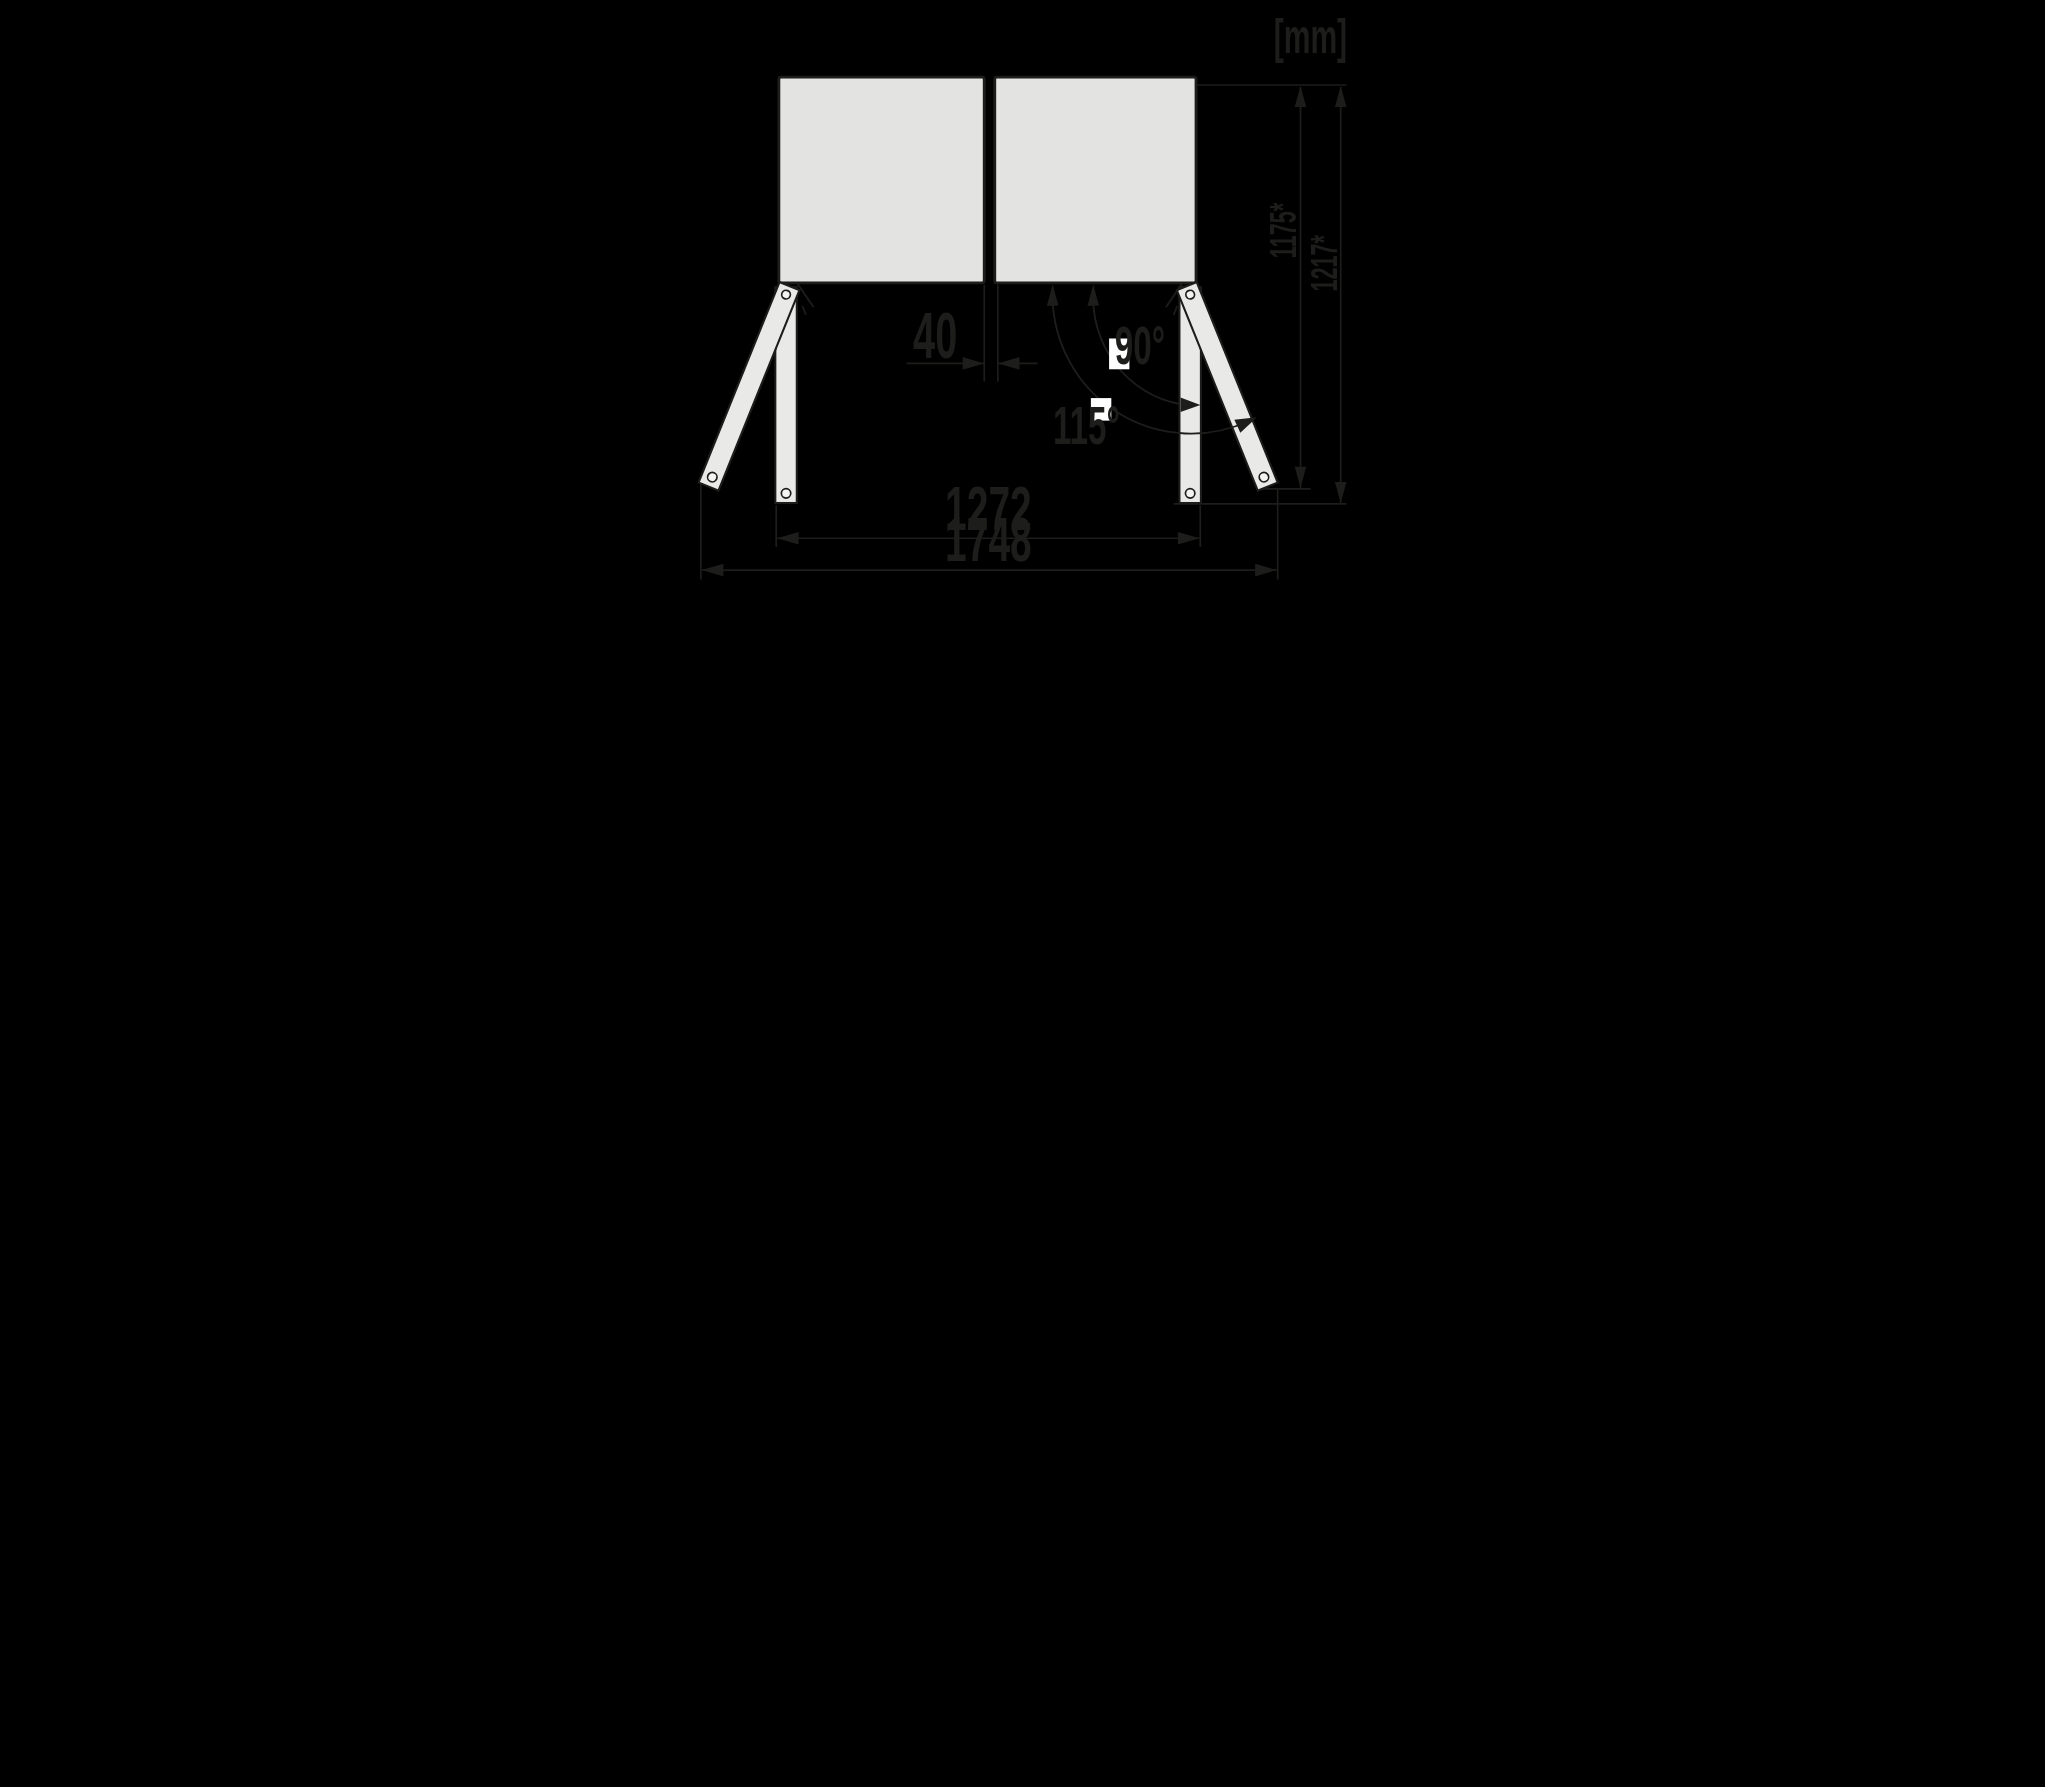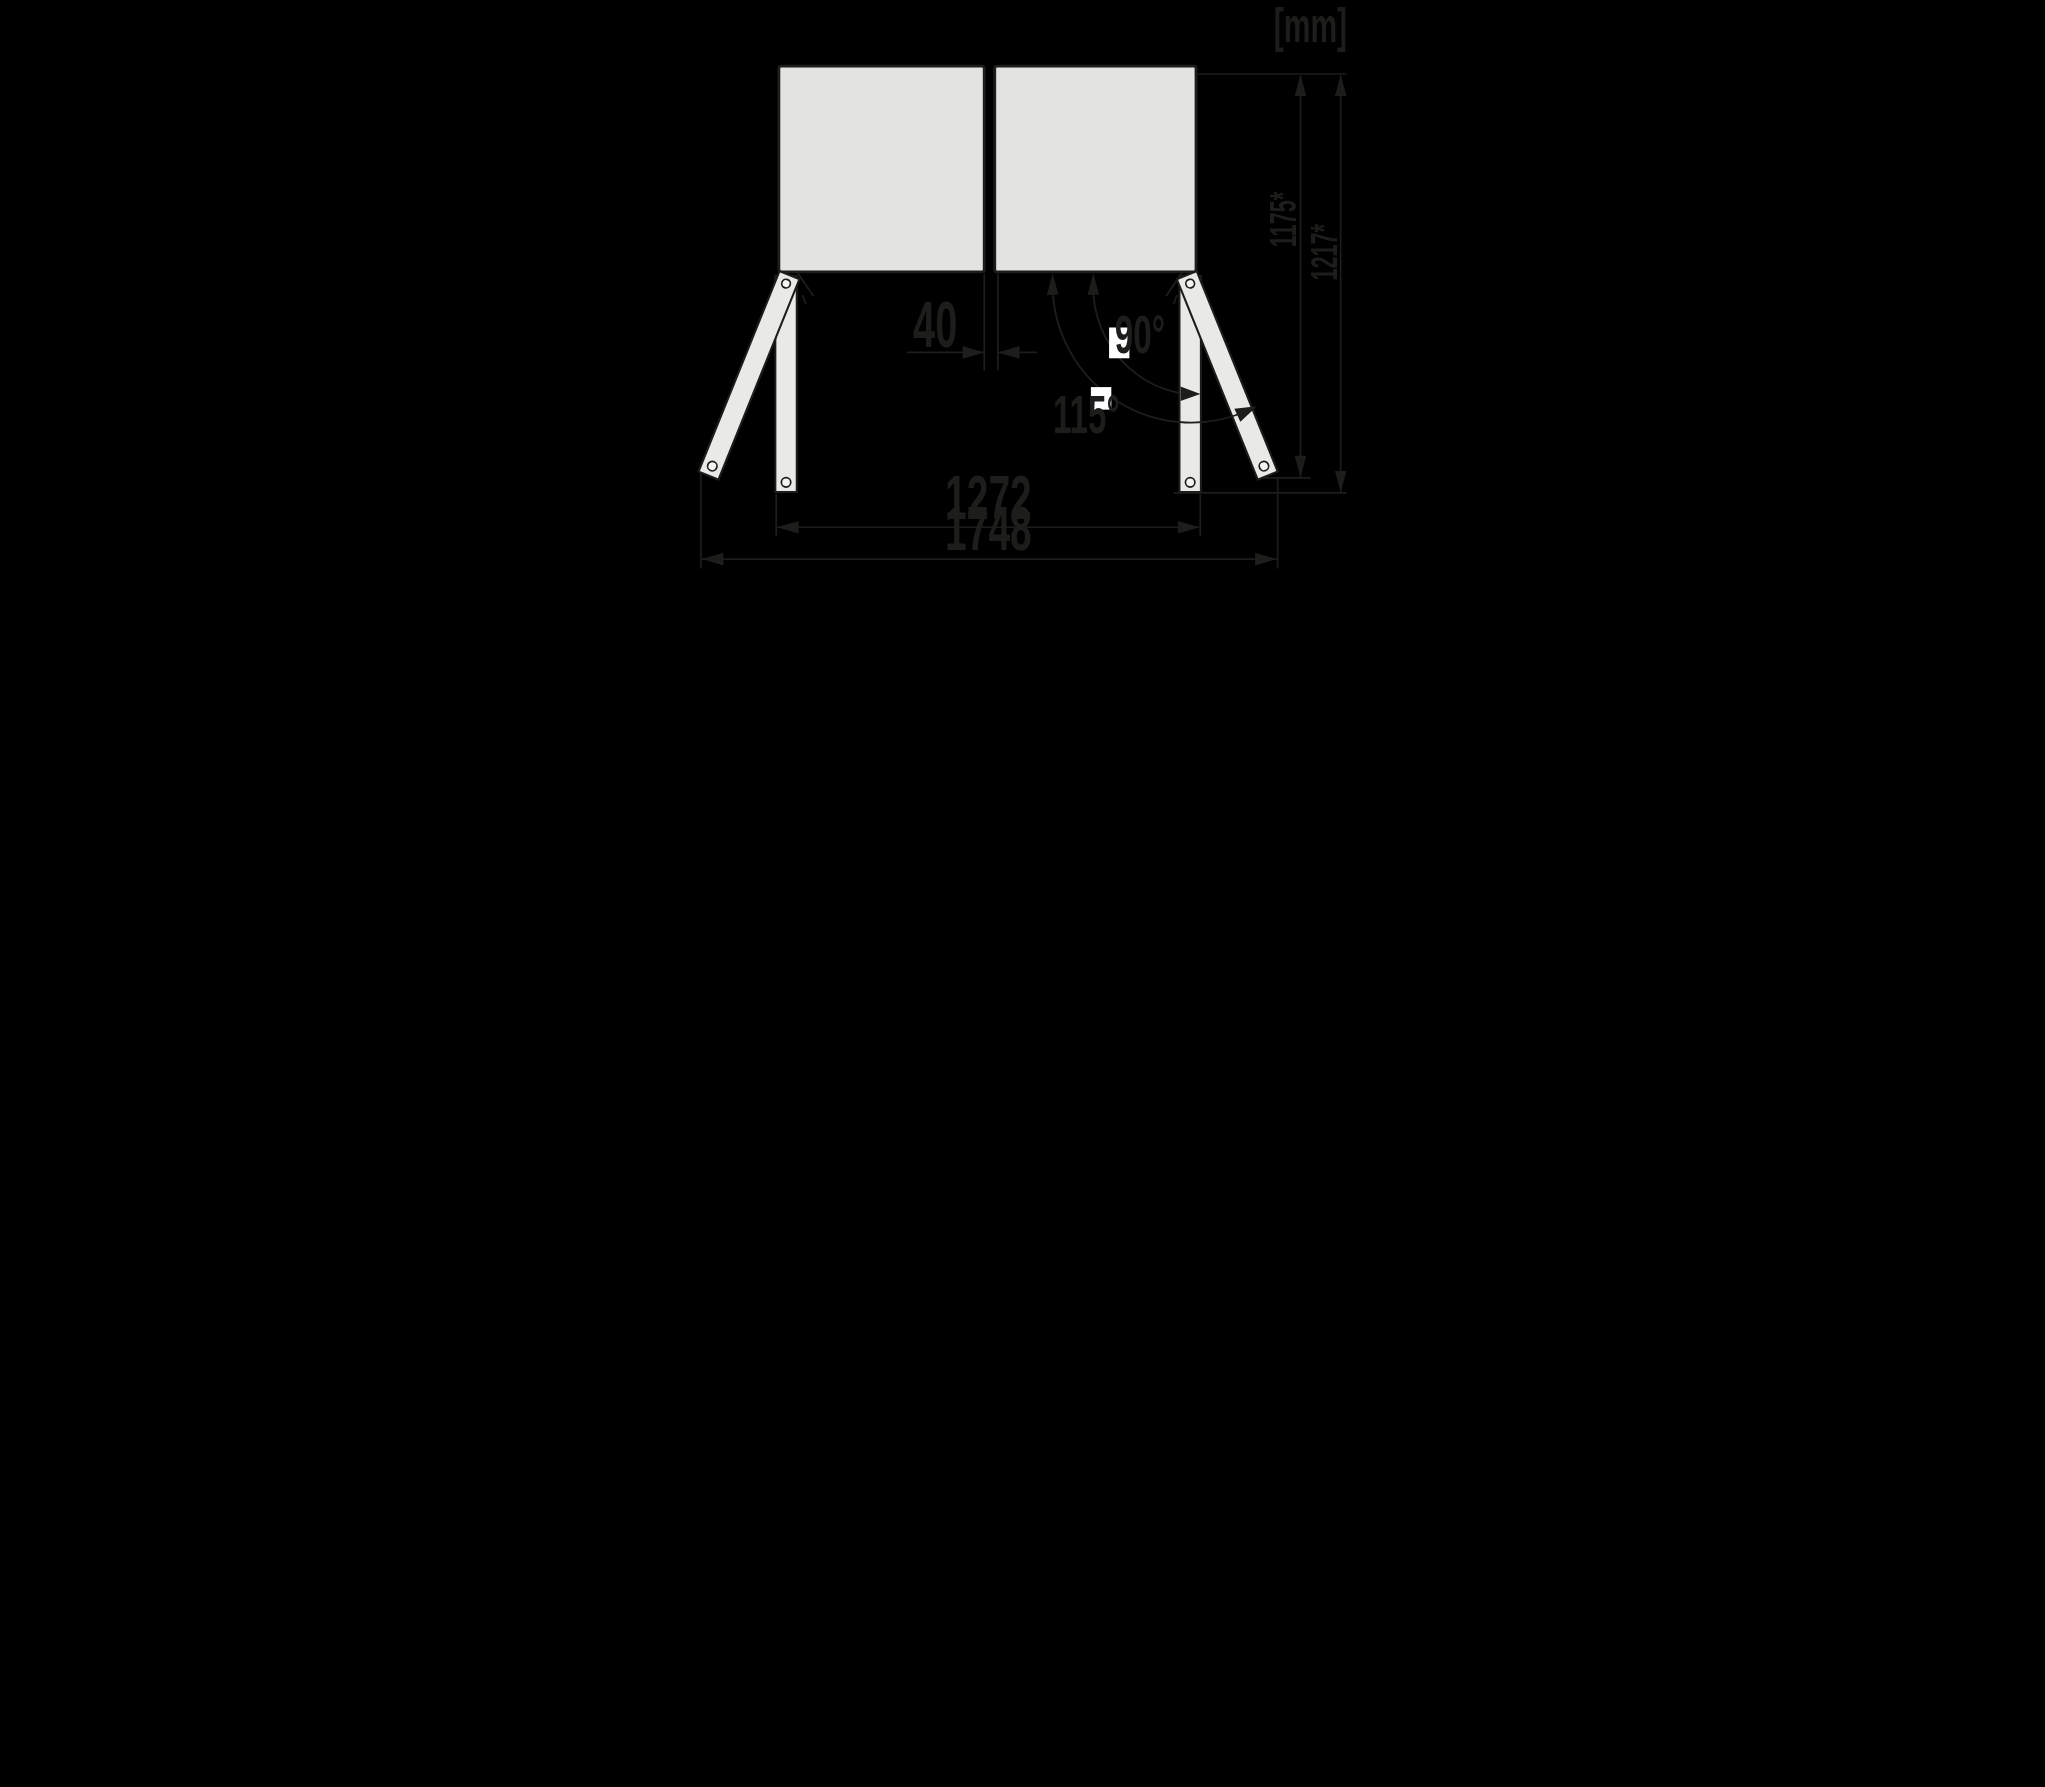--- a/index.html
+++ b/index.html
@@ -1,16 +1,16 @@
 <!DOCTYPE html>
 <html style="--background: #000000; --line: #1d1d1b; --cabinet-fill: #e3e3e2; --door-fill: #e9e9e8; --pin-fill: #f4f4f3; --mask-fill: #ffffff;font-size:6.5px"><head>
 <meta charset="utf-8">
 <style>
   html,body{margin:0;padding:0;background:var(--background,#000);}
-  .stage{width:100%;max-width:655px;margin:0 auto;}
+  .stage{width:100%;max-width:655px;margin:11px auto;}
   svg{display:block;width:100%;height:auto;background:var(--background,#000);}
   .ln{stroke:var(--line,#1d1d1b);fill:none;}
   .thin{stroke-width:13;}
   .mid{stroke-width:14;}
   .thick{stroke-width:22;}
   .doorln{stroke-width:16;}
   .arrow{fill:var(--line,#1d1d1b);stroke:none;}
   .cab{fill:var(--cabinet-fill,#e3e3e2);stroke:var(--line,#1d1d1b);}
   .door{fill:var(--door-fill,#e9e9e8);stroke:var(--line,#1d1d1b);}
   .pin{fill:var(--pin-fill,#f4f4f3);stroke:var(--line,#1d1d1b);stroke-width:13;}

